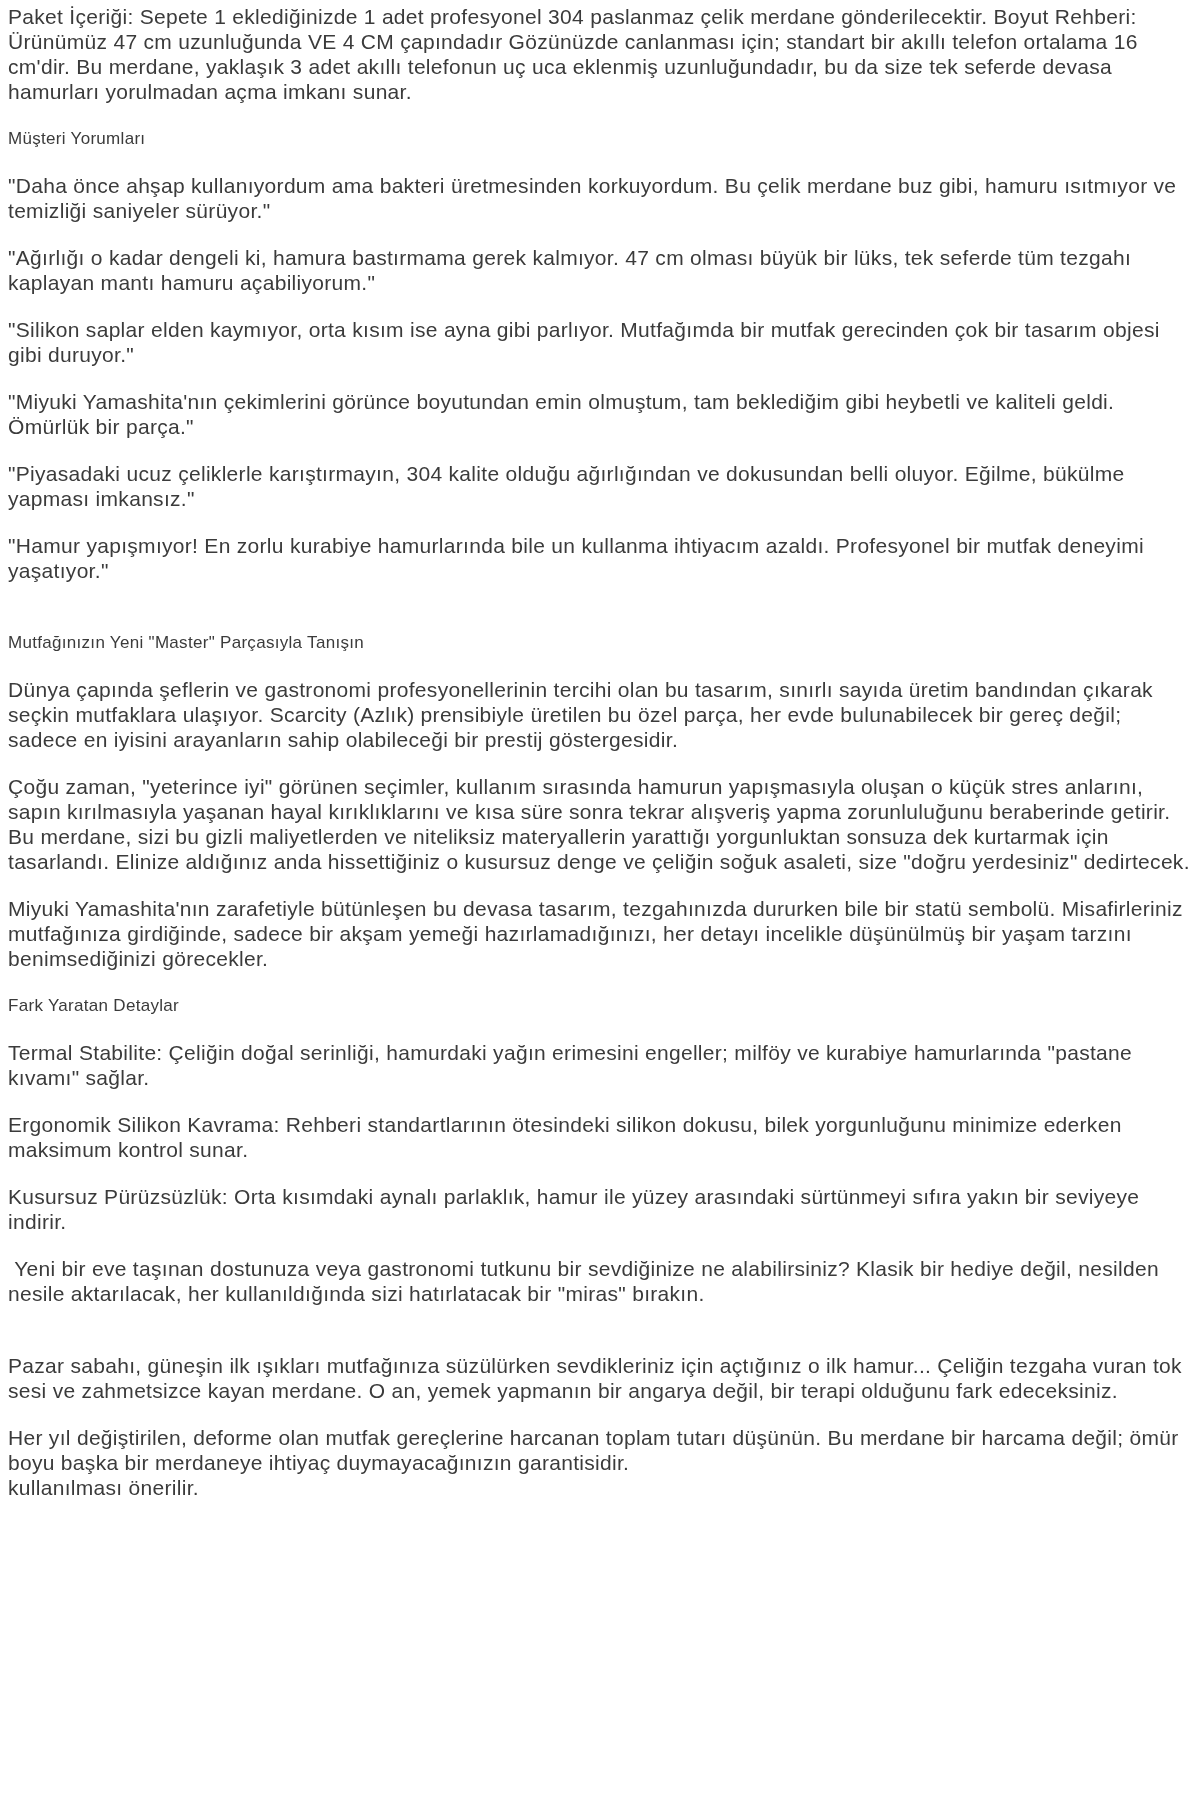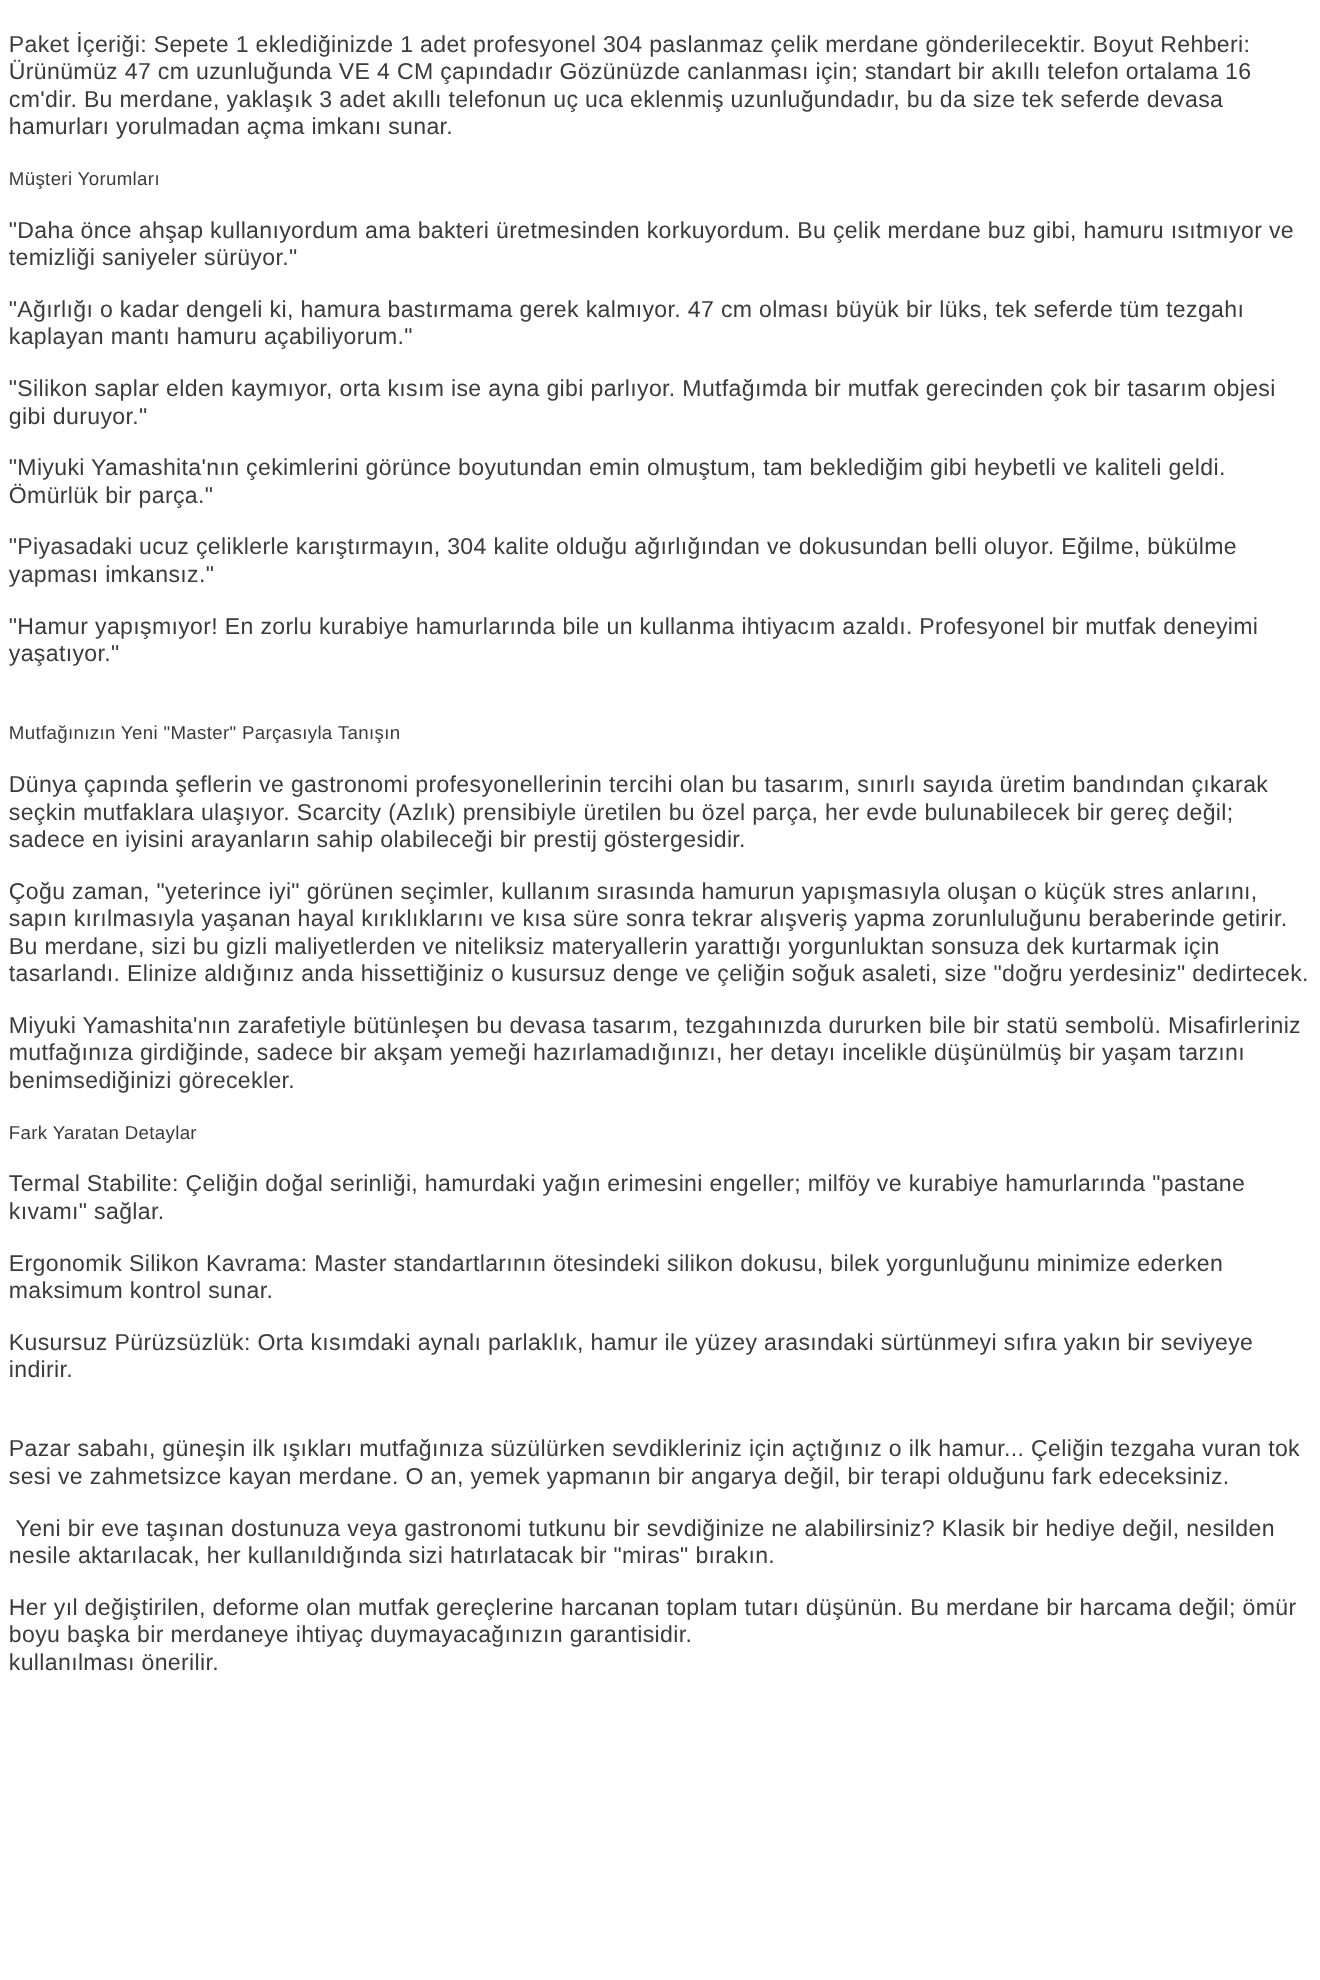--- a/index.html
+++ b/index.html
@@ -9,21 +9,21 @@
   }
   body {
     width: 1200px;
     min-height: 1800px;
     font-family: "Liberation Sans", sans-serif;
     color: #3b3b3b;
   }
   .doc {
     box-sizing: border-box;
     width: 1200px;
-    padding: 28px 8px 40px 8px;
+    padding: 4px 8px 40px 8px;
   }
   .block {
     margin: 0 0 22px 0;
     font-size: 21px;
     line-height: 25px;
     letter-spacing: 0.3px;
     font-weight: 400;
     white-space: pre-wrap;
     word-wrap: break-word;
   }
@@ -54,21 +54,21 @@
 
   <p class="block heading gap-lg">Mutfağınızın Yeni "Master" Parçasıyla Tanışın</p>
 
   <p class="block">Dünya çapında şeflerin ve gastronomi profesyonellerinin tercihi olan bu tasarım, sınırlı sayıda üretim bandından çıkarak seçkin mutfaklara ulaşıyor. Scarcity (Azlık) prensibiyle üretilen bu özel parça, her evde bulunabilecek bir gereç değil; sadece en iyisini arayanların sahip olabileceği bir prestij göstergesidir.</p>
   <p class="block">Çoğu zaman, "yeterince iyi" görünen seçimler, kullanım sırasında hamurun yapışmasıyla oluşan o küçük stres anlarını, sapın kırılmasıyla yaşanan hayal kırıklıklarını ve kısa süre sonra tekrar alışveriş yapma zorunluluğunu beraberinde getirir. Bu merdane, sizi bu gizli maliyetlerden ve niteliksiz materyallerin yarattığı yorgunluktan sonsuza dek kurtarmak için tasarlandı. Elinize aldığınız anda hissettiğiniz o kusursuz denge ve çeliğin soğuk asaleti, size "doğru yerdesiniz" dedirtecek.</p>
   <p class="block">Miyuki Yamashita'nın zarafetiyle bütünleşen bu devasa tasarım, tezgahınızda dururken bile bir statü sembolü. Misafirleriniz mutfağınıza girdiğinde, sadece bir akşam yemeği hazırlamadığınızı, her detayı incelikle düşünülmüş bir yaşam tarzını benimsediğinizi görecekler.</p>
 
   <p class="block heading">Fark Yaratan Detaylar</p>
 
   <p class="block">Termal Stabilite: Çeliğin doğal serinliği, hamurdaki yağın erimesini engeller; milföy ve kurabiye hamurlarında "pastane kıvamı" sağlar.</p>
-  <p class="block">Ergonomik Silikon Kavrama: Master standartlarının ötesindeki silikon dokusu, bilek yorgunluğunu minimize ederken maksimum kontrol sunar.</p>
+  <p class="block">Ergonomik Silikon Kavrama: Rehberi standartlarının ötesindeki silikon dokusu, bilek yorgunluğunu minimize ederken maksimum kontrol sunar.</p>
   <p class="block">Kusursuz Pürüzsüzlük: Orta kısımdaki aynalı parlaklık, hamur ile yüzey arasındaki sürtünmeyi sıfıra yakın bir seviyeye indirir.</p>
 
+  <p class="block"> Yeni bir eve taşınan dostunuza veya gastronomi tutkunu bir sevdiğinize ne alabilirsiniz? Klasik bir hediye değil, nesilden nesile aktarılacak, her kullanıldığında sizi hatırlatacak bir "miras" bırakın.</p>
   <p class="block gap-lg">Pazar sabahı, güneşin ilk ışıkları mutfağınıza süzülürken sevdikleriniz için açtığınız o ilk hamur... Çeliğin tezgaha vuran tok sesi ve zahmetsizce kayan merdane. O an, yemek yapmanın bir angarya değil, bir terapi olduğunu fark edeceksiniz.</p>
-  <p class="block"> Yeni bir eve taşınan dostunuza veya gastronomi tutkunu bir sevdiğinize ne alabilirsiniz? Klasik bir hediye değil, nesilden nesile aktarılacak, her kullanıldığında sizi hatırlatacak bir "miras" bırakın.</p>
   <p class="block">Her yıl değiştirilen, deforme olan mutfak gereçlerine harcanan toplam tutarı düşünün. Bu merdane bir harcama değil; ömür boyu başka bir merdaneye ihtiyaç duymayacağınızın garantisidir.
 kullanılması önerilir.</p>
 
 </main>
 
 </body></html>

